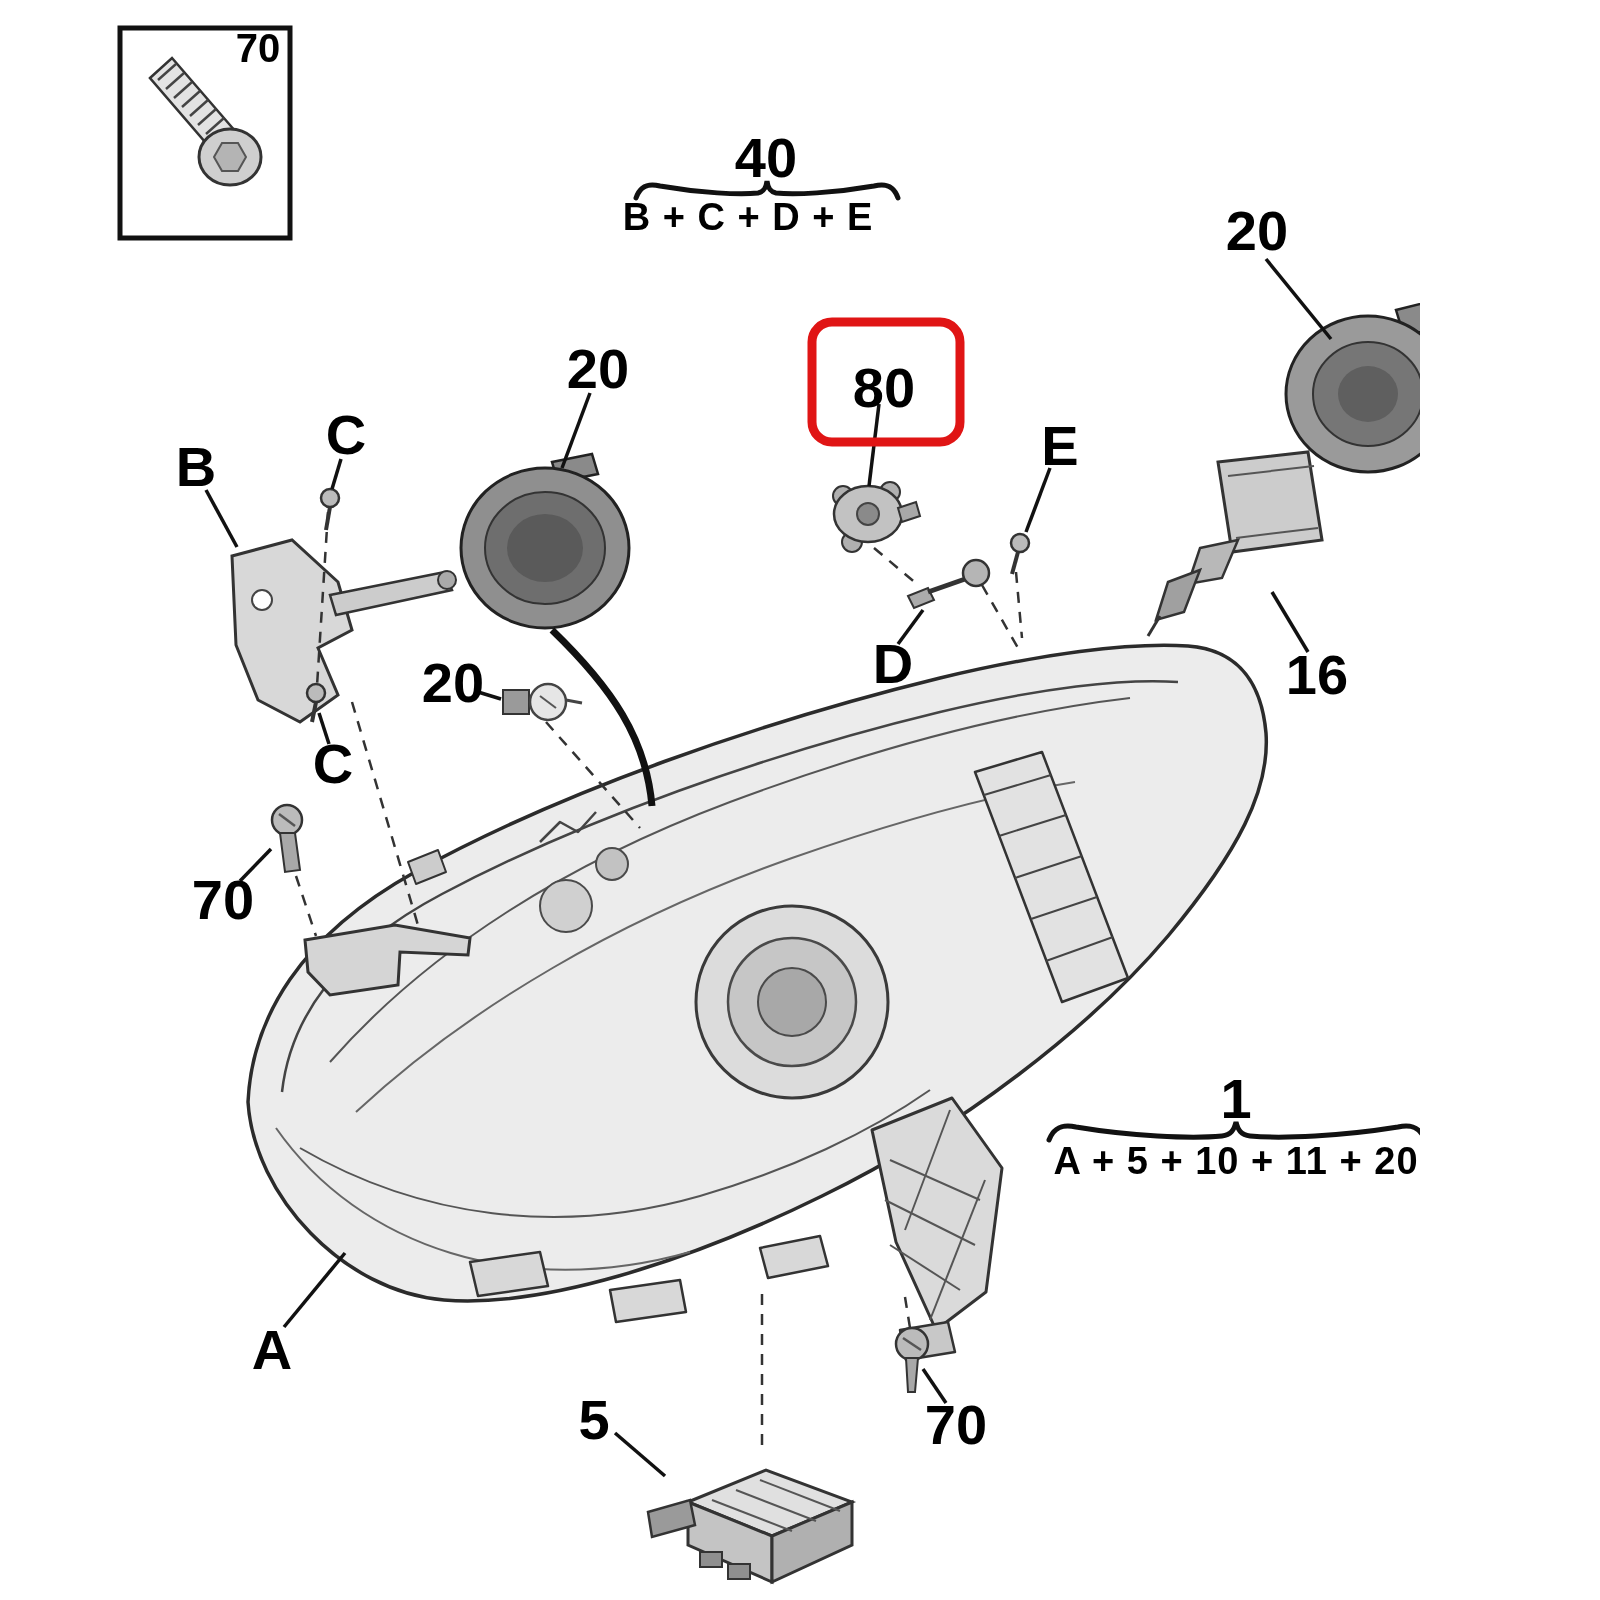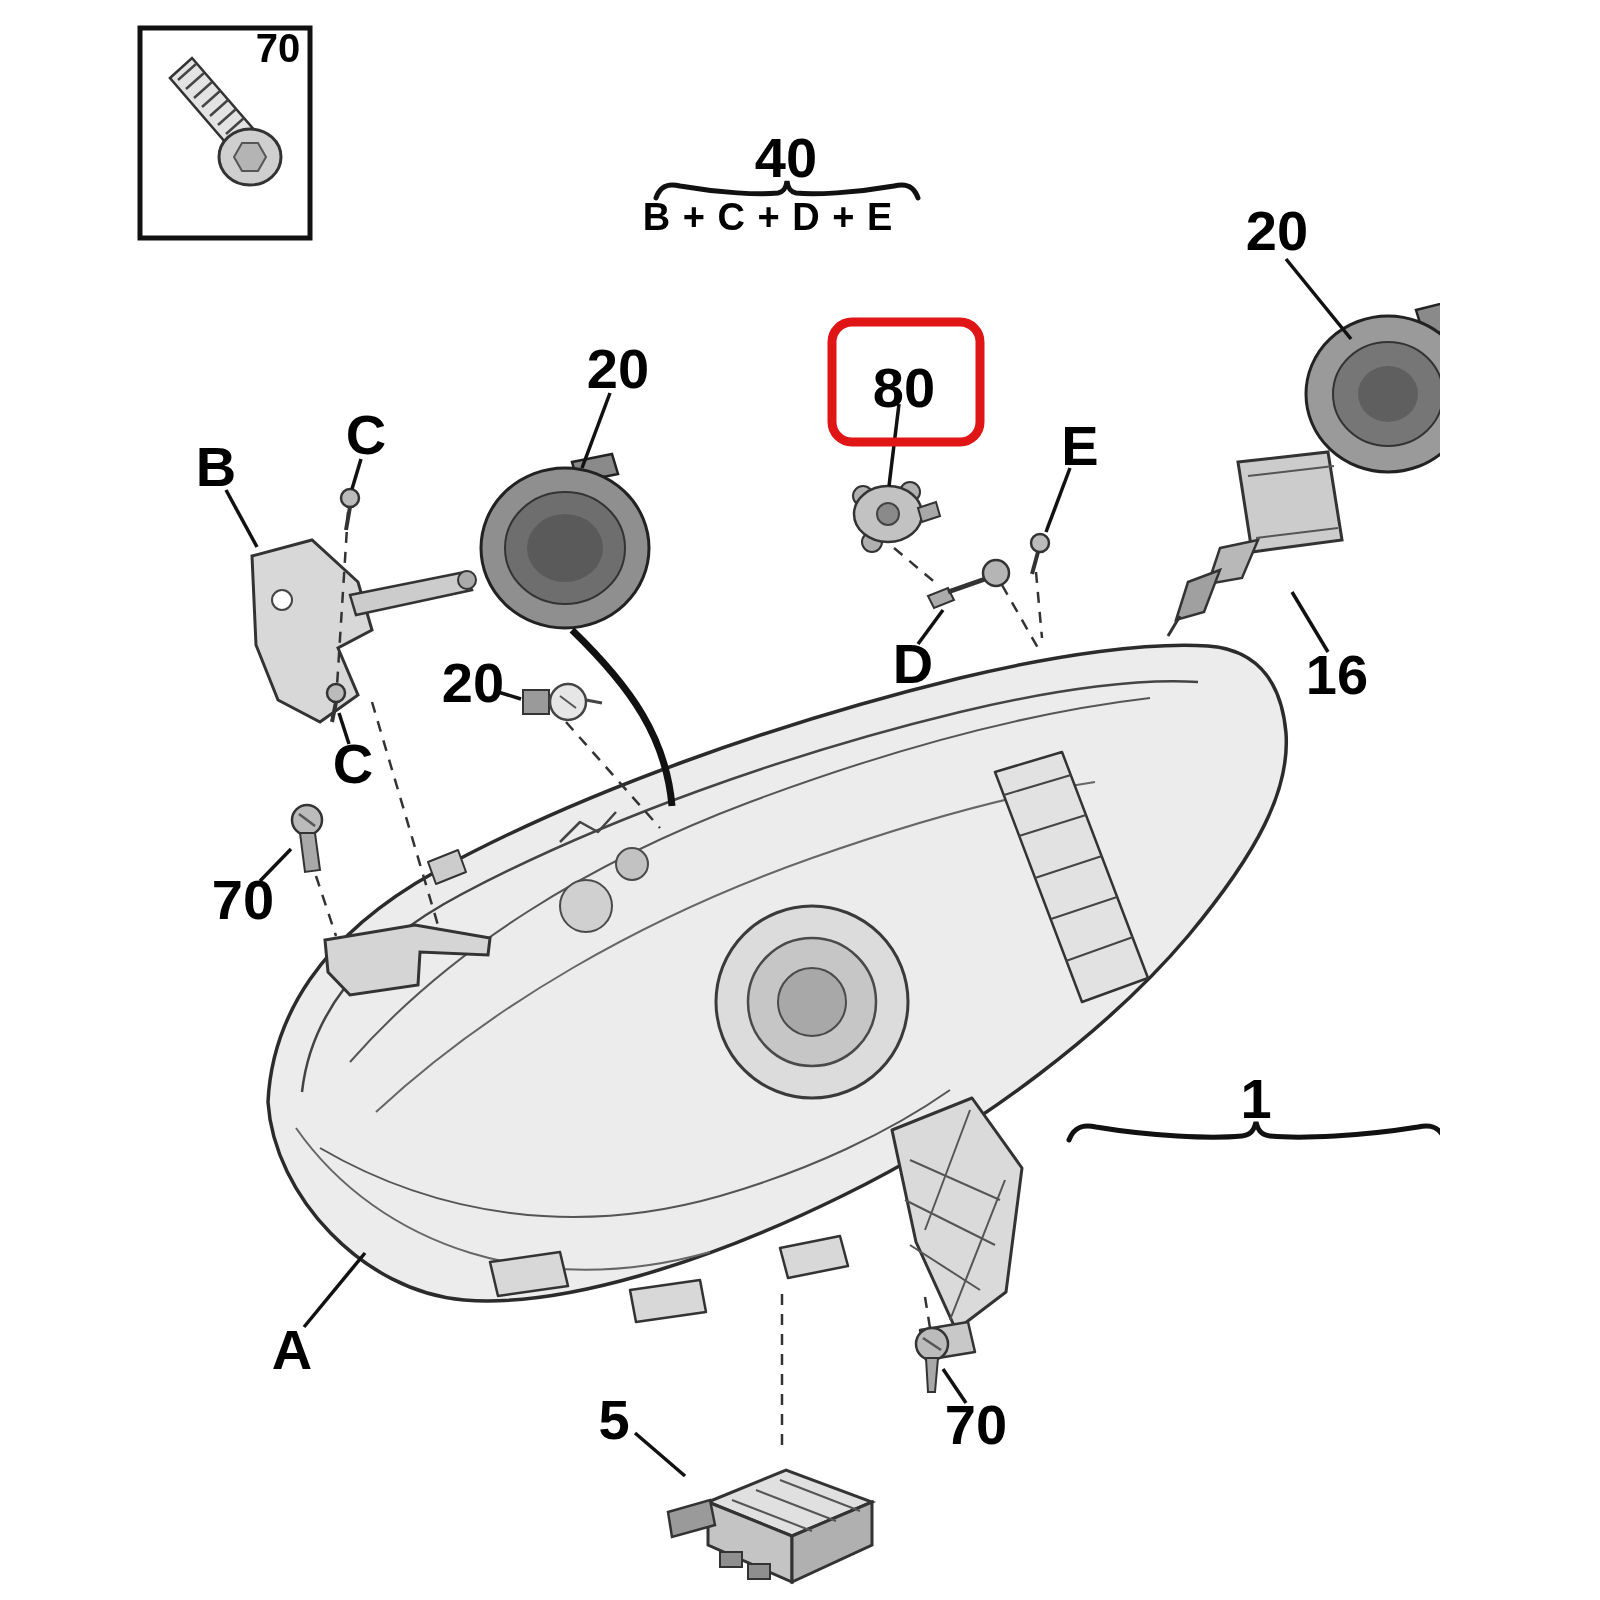--- a/index.html
+++ b/index.html
@@ -1,18 +1,18 @@
 <!DOCTYPE html>
 <html><head>
 <meta charset="utf-8">
 <style>
   html,body{margin:0;padding:0;background:#ffffff;}
   .canvas{
     position:relative;width:1420px;height:1600px;background:#ffffff;
-    font-family:"Liberation Sans",sans-serif;overflow:hidden;margin-left:20px;
+    font-family:"Liberation Sans",sans-serif;overflow:hidden;
   }
   .svg-layer{position:absolute;left:0;top:0;}
   .lbl{
     position:absolute;transform:translate(-50%,-50%);
     font-weight:700;font-size:56px;color:#000;white-space:nowrap;
     font-family:"Liberation Sans",sans-serif;line-height:1;
   }
   .formula{font-size:38px;letter-spacing:1px;}
   .inset-num{font-size:40px;}
 </style>
@@ -215,20 +215,21 @@
 
     <rect x="812" y="322" width="148" height="120" rx="20" fill="none" stroke="#e01515" stroke-width="9"></rect>
   </svg>
 
   <div class="lbl inset-num" style="left:258px;top:48px;">70</div>
 
   <div class="lbl" style="left:766px;top:158px;">40</div>
   <div class="lbl formula" style="left:748px;top:217px;">B + C + D + E</div>
 
   <div class="lbl" style="left:1236px;top:1099px;">1</div>
+  <div class="lbl formula" style="left:1236px;top:1161px;">A + 5 + 10 + 11 + 20</div>
 
   <div class="lbl" style="left:884px;top:388px;">80</div>
 
   <div class="lbl" style="left:598px;top:369px;">20</div>
   <div class="lbl" style="left:1257px;top:231px;">20</div>
   <div class="lbl" style="left:196px;top:467px;">B</div>
   <div class="lbl" style="left:346px;top:435px;">C</div>
   <div class="lbl" style="left:333px;top:764px;">C</div>
   <div class="lbl" style="left:453px;top:683px;">20</div>
   <div class="lbl" style="left:893px;top:664px;">D</div>

